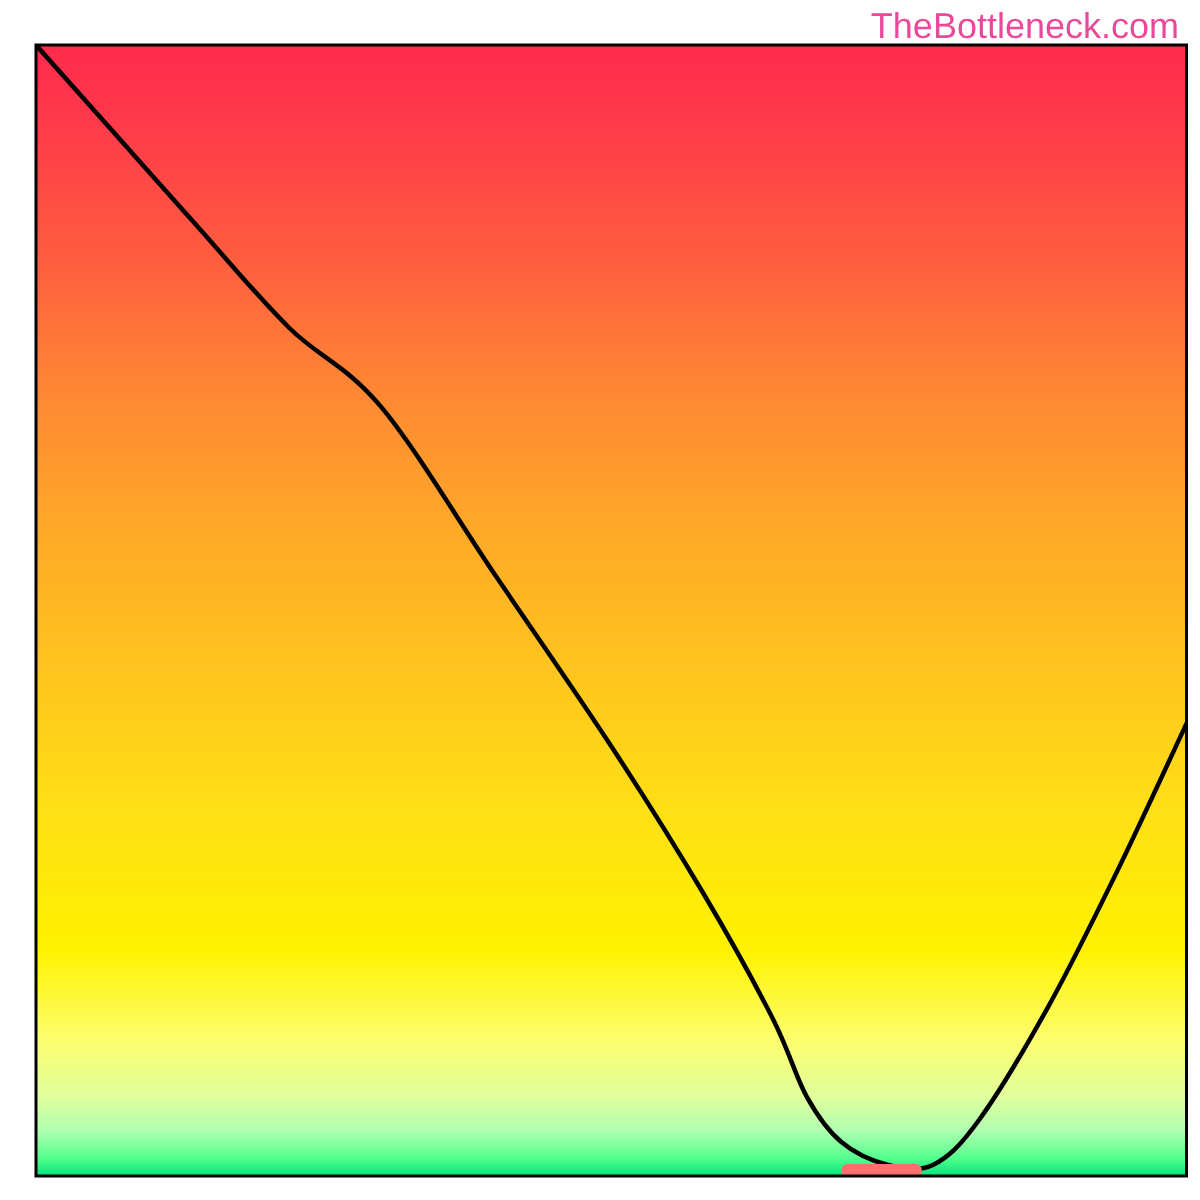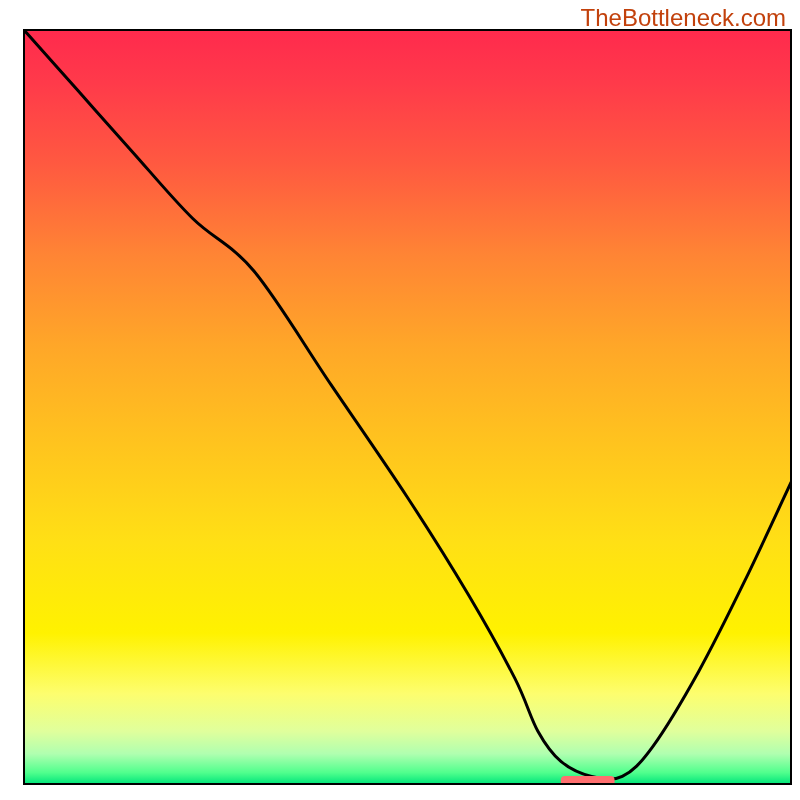--- a/index.html
+++ b/index.html
@@ -14,21 +14,21 @@
   .chart-wrap {
     position: relative;
     width: 800px;
     height: 800px;
   }
   .attribution {
     position: absolute;
     top: 4px;
     right: 14px;
     font-size: 24px;
-    color: #c2410c;
+    color: #ec4899;
     font-weight: 400;
     letter-spacing: 0px;
   }
   svg {
     position: absolute;
     inset: 0;
     width: 800px;
     height: 800px;
     display: block;
   }

